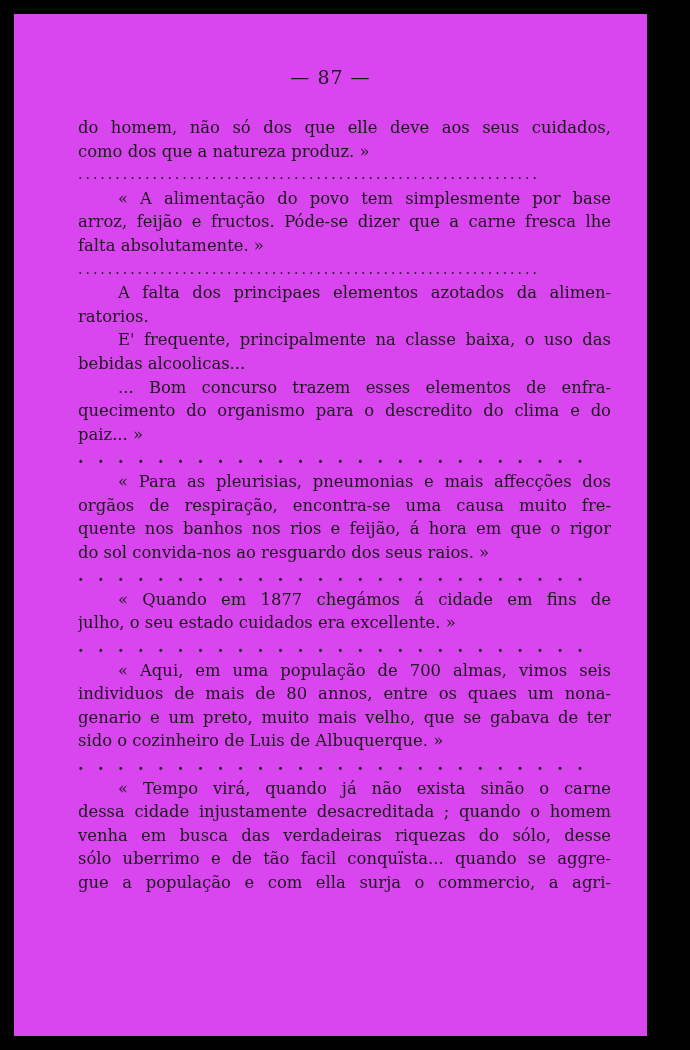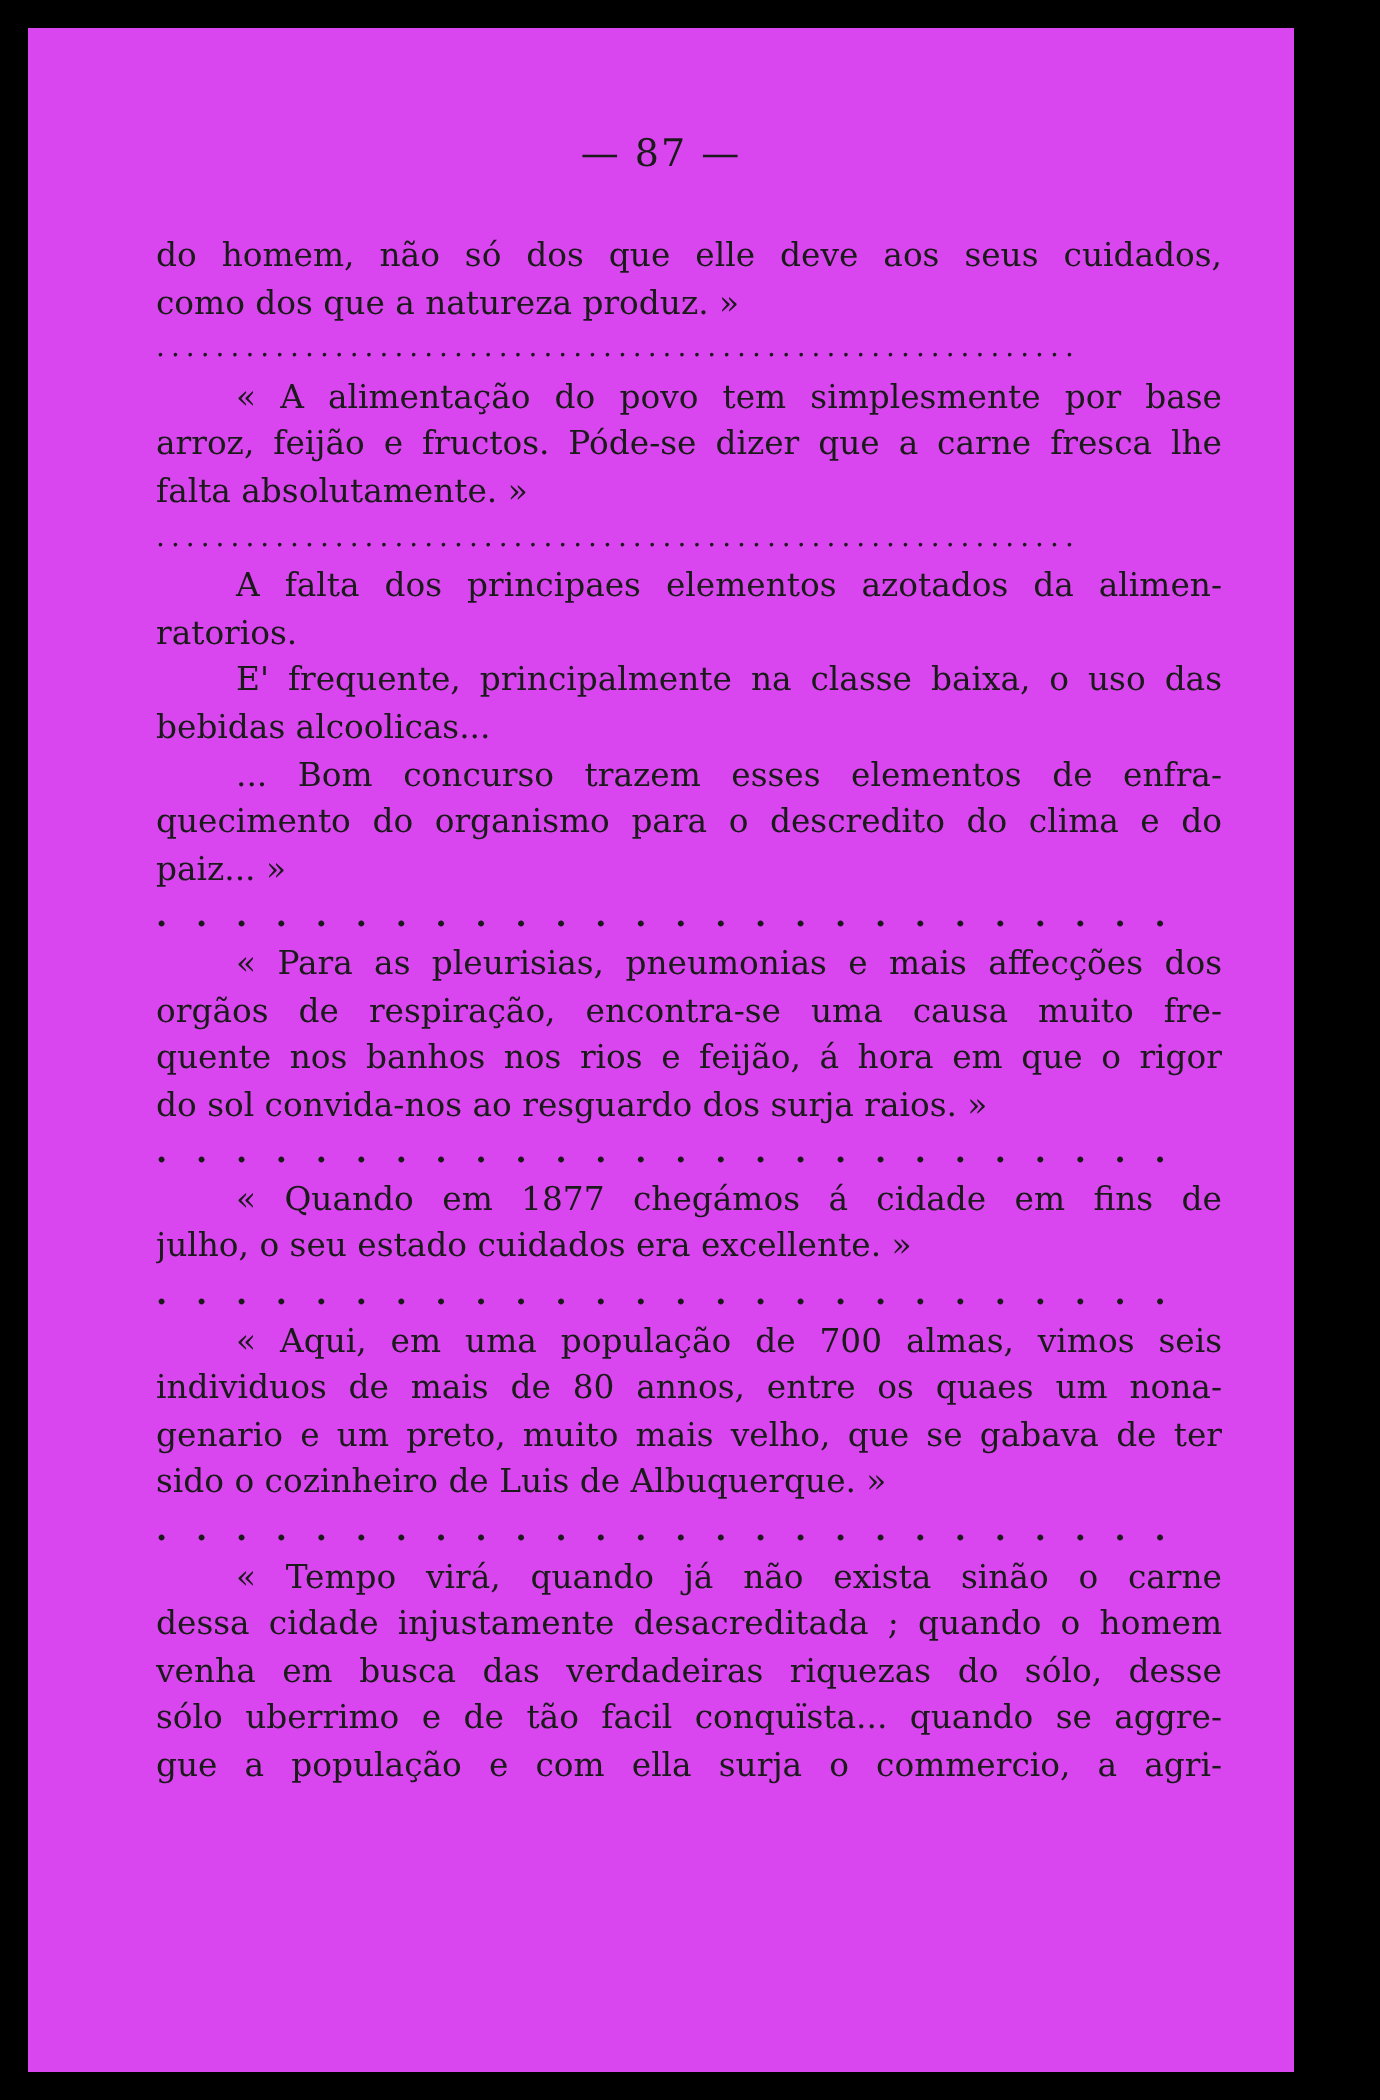--- a/index.html
+++ b/index.html
@@ -34,21 +34,21 @@
       <div class="line last">ratorios.</div>
       <div class="line ind">E' frequente, principalmente na classe baixa, o uso das</div>
       <div class="line last">bebidas alcoolicas...</div>
       <div class="line ind">... Bom concurso trazem esses elementos de enfra-</div>
       <div class="line">quecimento do organismo para o descredito do clima e do</div>
       <div class="line last">paiz... »</div>
       <div class="dots wide">..........................</div>
       <div class="line ind">« Para as pleurisias, pneumonias e mais affecções dos</div>
       <div class="line">orgãos de respiração, encontra-se uma causa muito fre-</div>
       <div class="line">quente nos banhos nos rios e feijão, á hora em que o rigor</div>
-      <div class="line last">do sol convida-nos ao resguardo dos surja raios. »</div>
+      <div class="line last">do sol convida-nos ao resguardo dos seus raios. »</div>
       <div class="dots wide">..........................</div>
       <div class="line ind">« Quando em 1877 chegámos á cidade em fins de</div>
       <div class="line last">julho, o seu estado cuidados era excellente. »</div>
       <div class="dots wide">..........................</div>
       <div class="line ind">« Aqui, em uma população de 700 almas, vimos seis</div>
       <div class="line">individuos de mais de 80 annos, entre os quaes um nona-</div>
       <div class="line">genario e um preto, muito mais velho, que se gabava de ter</div>
       <div class="line last">sido o cozinheiro de Luis de Albuquerque. »</div>
       <div class="dots wide">..........................</div>
       <div class="line ind">« Tempo virá, quando já não exista sinão o carne</div>

